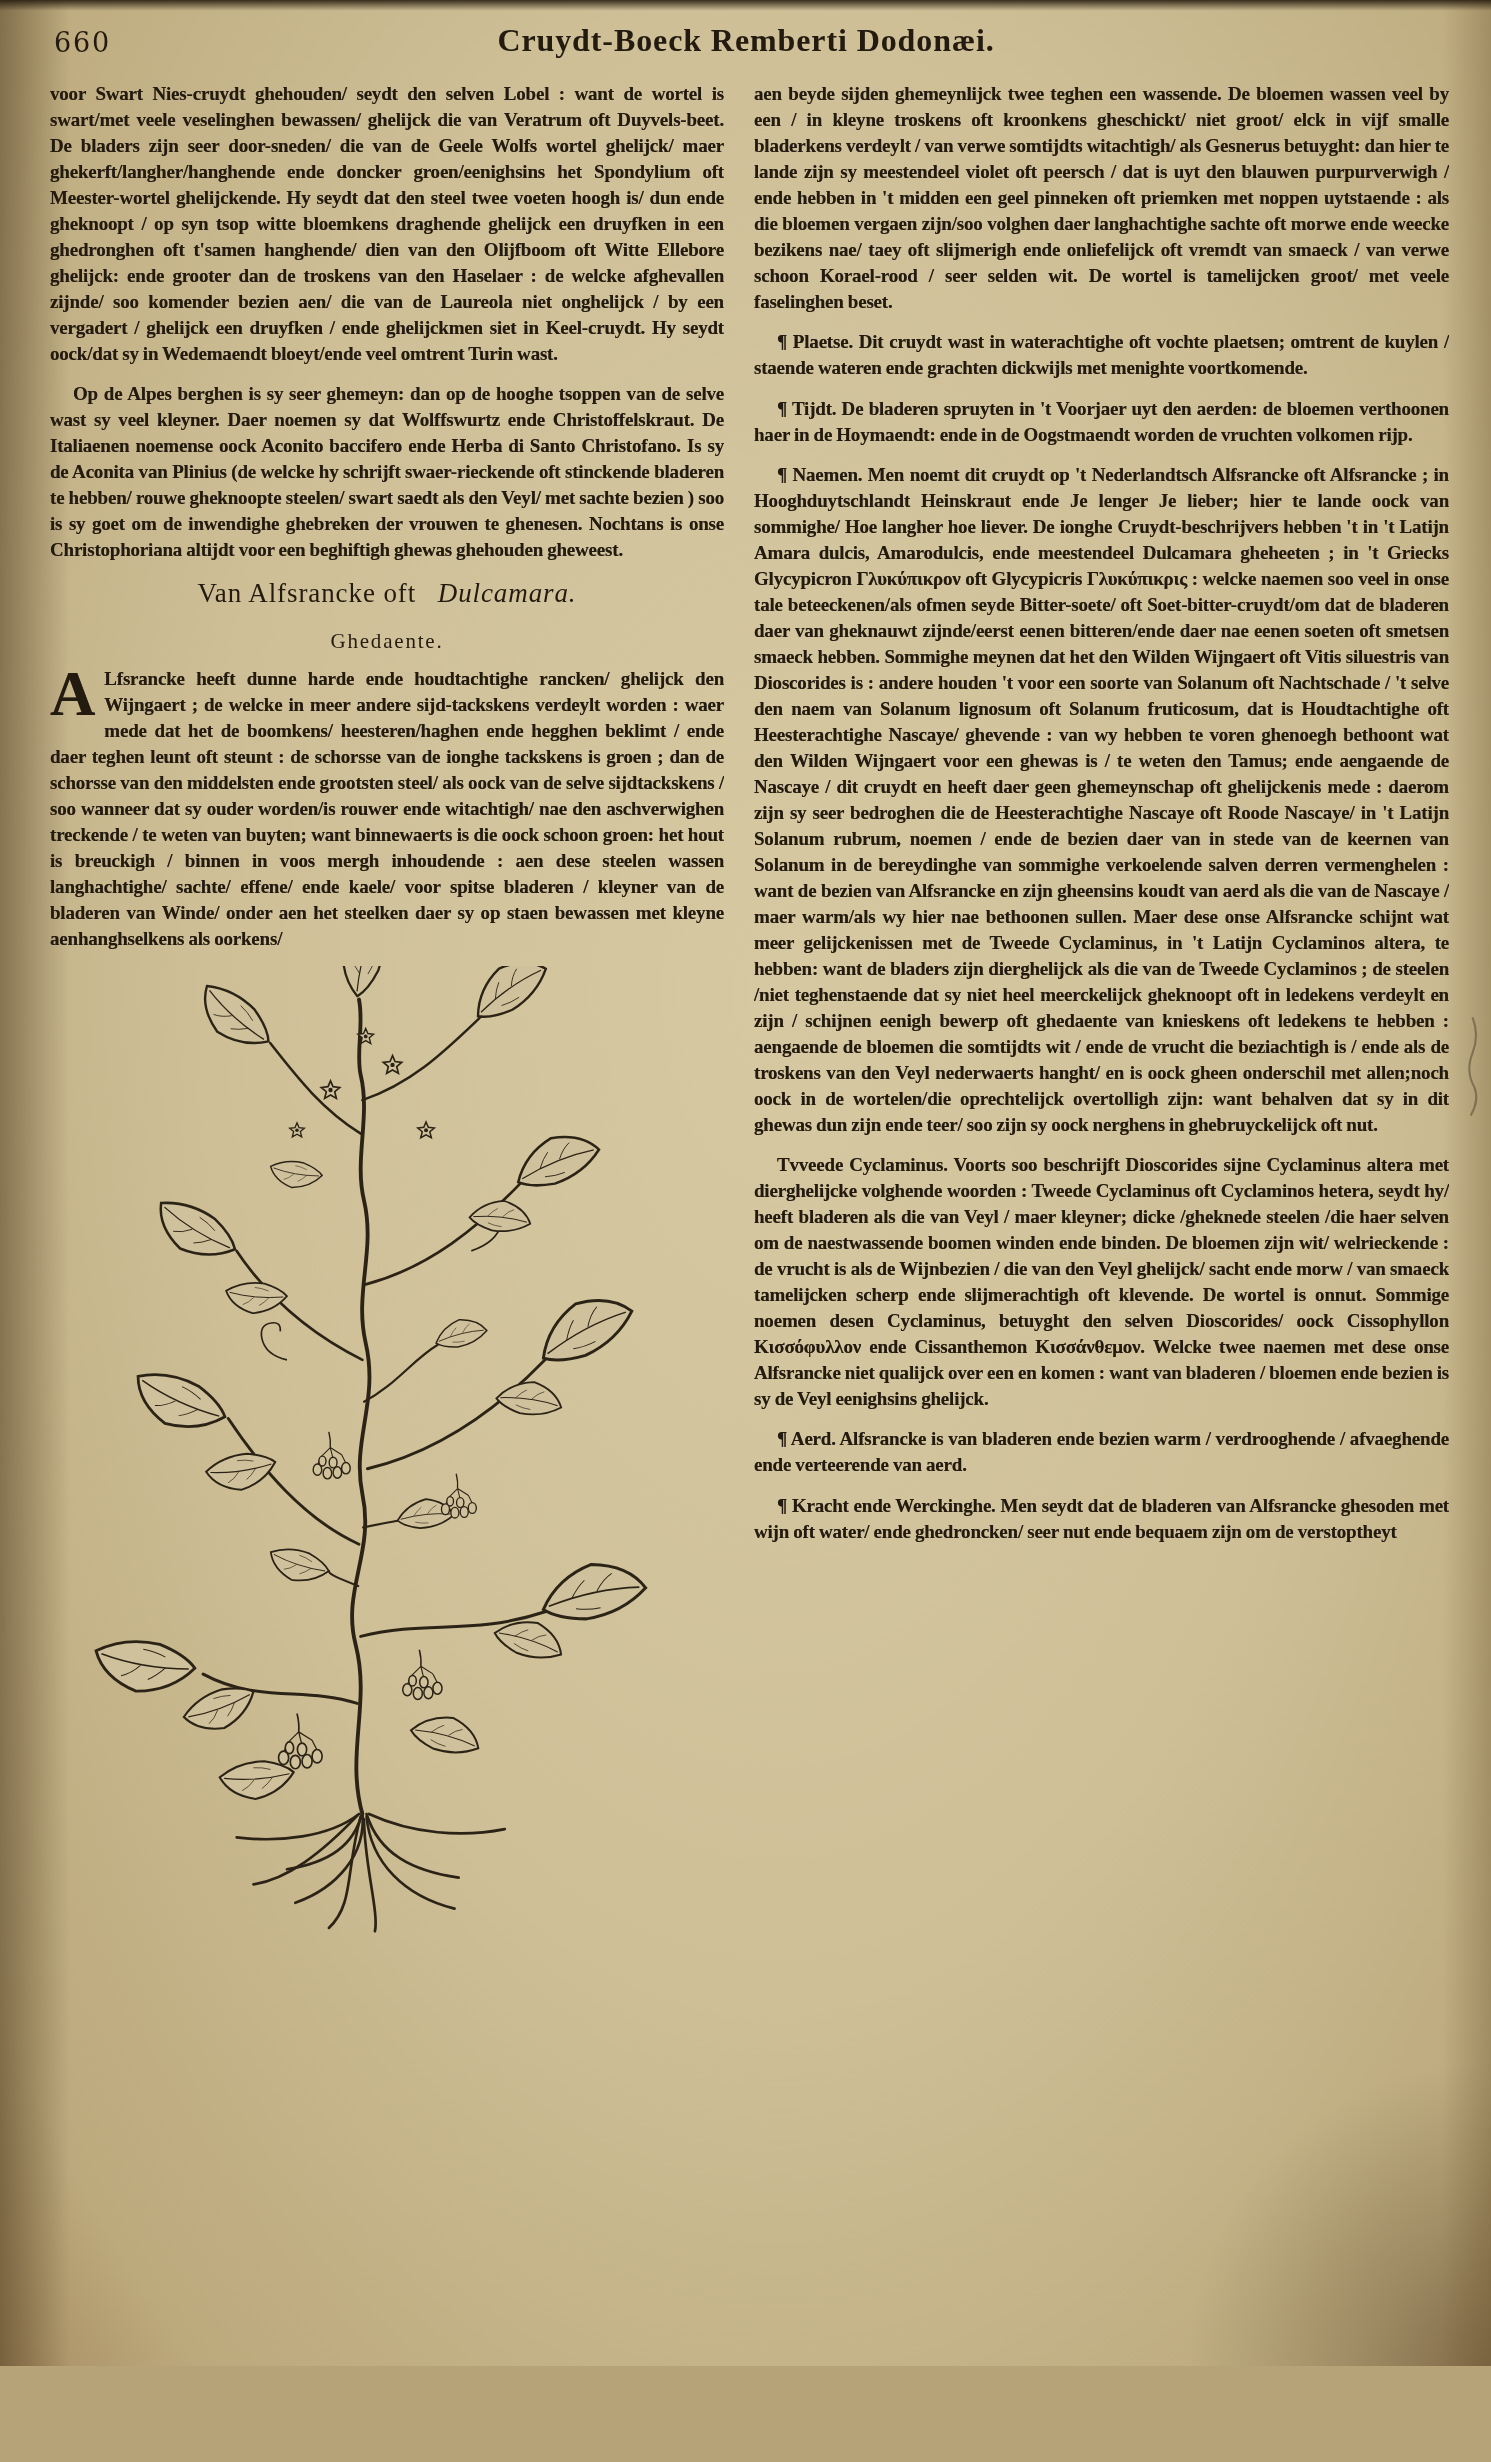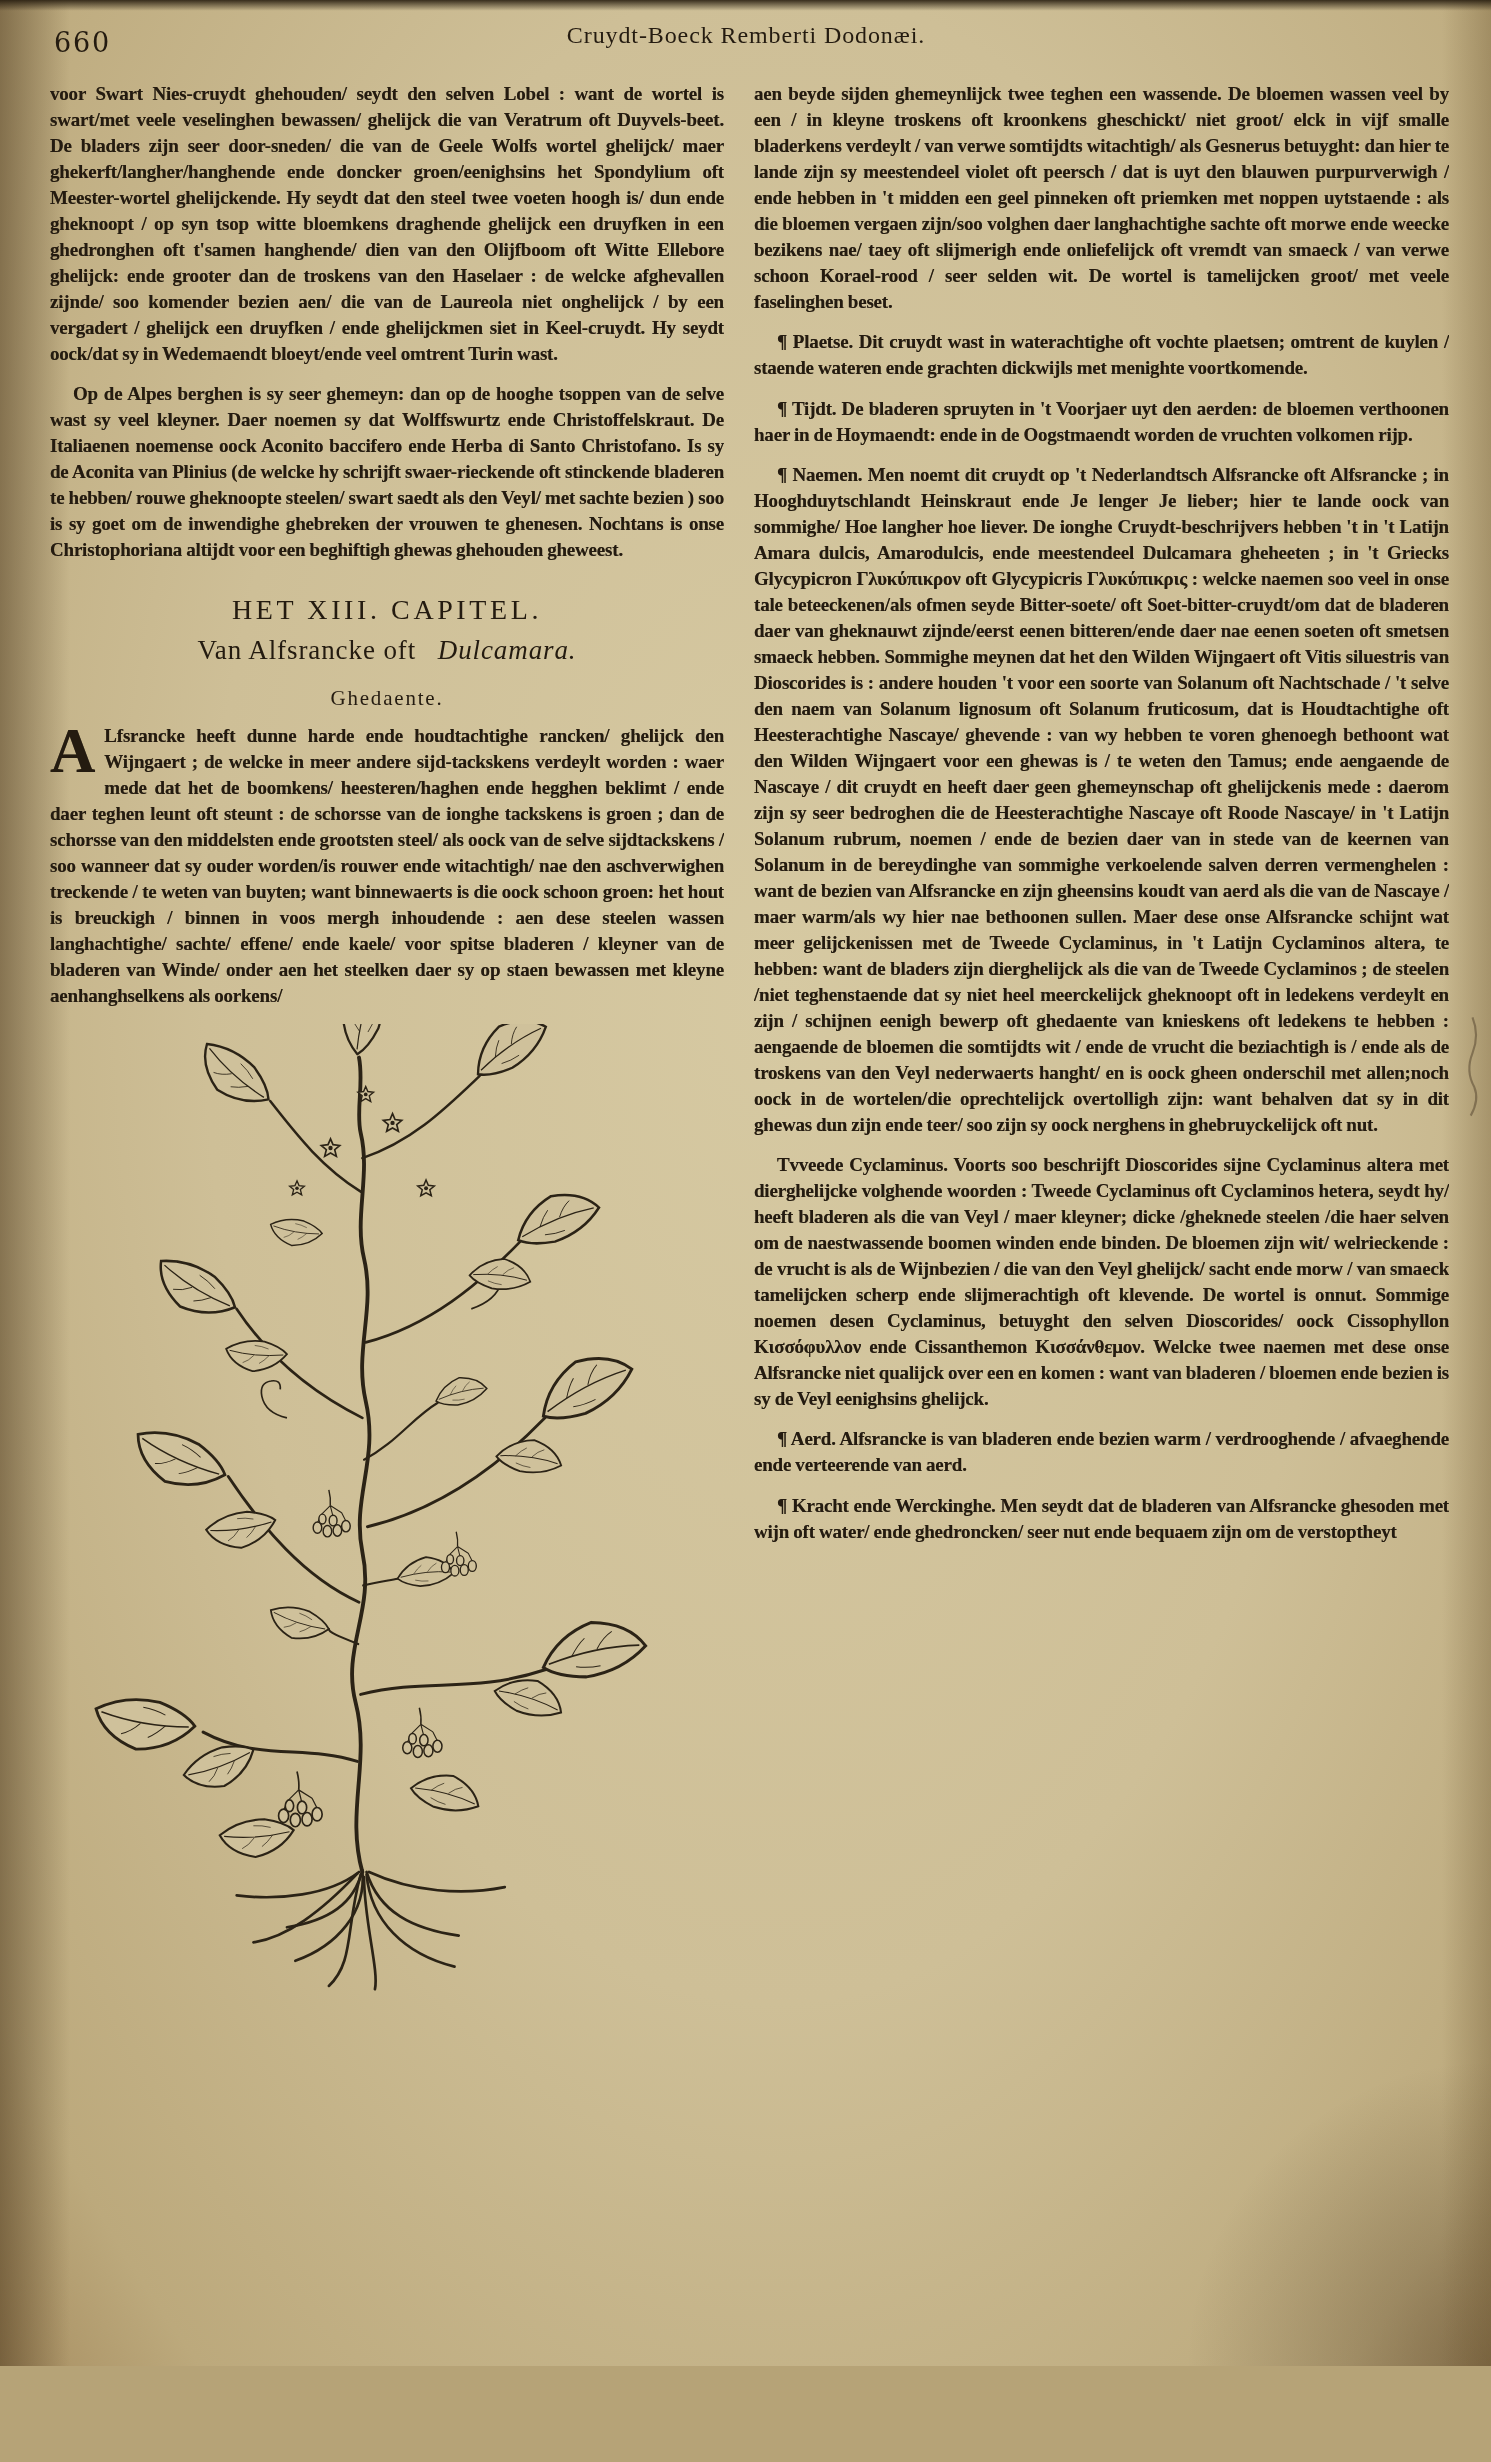--- a/index.html
+++ b/index.html
@@ -19,21 +19,21 @@
       radial-gradient(circle at 100% 100%, rgba(64,44,22,0.42) 0px, rgba(64,44,22,0) 305px),
       radial-gradient(ellipse at 52% 42%, #d6c9a2 0%, #cebf97 52%, #bca97c 88%, #a78e61 100%);
   }
   .page-number {
     position:absolute; left:54px; top:27px;
     font-size:27px; letter-spacing:1.8px;
   }
   .running-head {
     position:absolute; left:0; right:0; top:21.5px; text-align:center;
     font-family:"Liberation Serif","DejaVu Serif",serif;
-    font-size:24px; letter-spacing:0.9px;
+    font-size:32px; letter-spacing:0.9px;font-weight:bold;
   }
   .col { position:absolute; top:81px; }
   .col-left  { left:50px;  width:674px; height:2357px; overflow:hidden; }
   .col-right { left:754px; width:695px; height:2357px; overflow:hidden; }
   p.bl {
     margin:0 0 14.3px 0;
     font-size:19px; line-height:26px;
     font-weight:bold;
     text-align:justify;
     letter-spacing:-0.2px;
@@ -78,21 +78,20 @@
 
 <div class="page">
 
   <div class="page-number">660</div>
   <div class="running-head">Cruydt-Boeck Remberti Dodonæi.</div>
 
   <div class="col col-left">
     <p class="bl">voor Swart Nies-cruydt ghehouden/ seydt den selven Lobel : want de wortel is swart/met veele veselinghen bewassen/ ghelijck die van Veratrum oft Duyvels-beet. De bladers zijn seer door-sneden/ die van de Geele Wolfs wortel ghelijck/ maer ghekerft/langher/hanghende ende doncker groen/eenighsins het Spondylium oft Meester-wortel ghelijckende. Hy seydt dat den steel twee voeten hoogh is/ dun ende gheknoopt / op syn tsop witte bloemkens draghende ghelijck een druyfken in een ghedronghen oft t'samen hanghende/ dien van den Olijfboom oft Witte Ellebore ghelijck: ende grooter dan de troskens van den Haselaer : de welcke afghevallen zijnde/ soo komender bezien aen/ die van de Laureola niet onghelijck / by een vergadert / ghelijck een druyfken / ende ghelijckmen siet in Keel-cruydt. Hy seydt oock/dat sy in Wedemaendt bloeyt/ende veel omtrent Turin wast.</p>
     <p class="bl indent">Op de Alpes berghen is sy seer ghemeyn: dan op de hooghe tsoppen van de selve wast sy veel kleyner. Daer noemen sy dat Wolffswurtz ende Christoffelskraut. De Italiaenen noemense oock Aconito baccifero ende Herba di Santo Christofano. Is sy de Aconita van Plinius (de welcke hy schrijft swaer-rieckende oft stinckende bladeren te hebben/ rouwe gheknoopte steelen/ swart saedt als den Veyl/ met sachte bezien ) soo is sy goet om de inwendighe ghebreken der vrouwen te ghenesen. Nochtans is onse Christophoriana altijdt voor een beghiftigh ghewas ghehouden gheweest.</p>
 
-    <h2 class="chapter-heading">HET XIII. CAPITEL.</h2>
     <h3 class="chapter-subtitle"><span>Van Alfsrancke oft </span><span class="it">Dulcamara.</span></h3>
     <div class="section-heading">Ghedaente.</div>
 
     <p class="bl"><span class="dropcap">A</span><span>Lfsrancke heeft dunne harde ende houdtachtighe rancken/ ghelijck den Wijngaert ; de welcke in meer andere sijd-tackskens verdeylt worden : waer mede dat het de boomkens/ heesteren/haghen ende hegghen beklimt / ende daer teghen leunt oft steunt : de schorsse van de ionghe tackskens is groen ; dan de schorsse van den middelsten ende grootsten steel/ als oock van de selve sijdtackskens / soo wanneer dat sy ouder worden/is rouwer ende witachtigh/ nae den aschverwighen treckende / te weten van buyten; want binnewaerts is die oock schoon groen: het hout is breuckigh / binnen in voos mergh inhoudende : aen dese steelen wassen langhachtighe/ sachte/ effene/ ende kaele/ voor spitse bladeren / kleyner van de bladeren van Winde/ onder aen het steelken daer sy op staen bewassen met kleyne aenhanghselkens als oorkens/</span></p>
 
 
     <div class="woodcut">
       <svg width="663" height="972" viewBox="0 0 740 1160">
         <defs>
           <g id="leaf">

